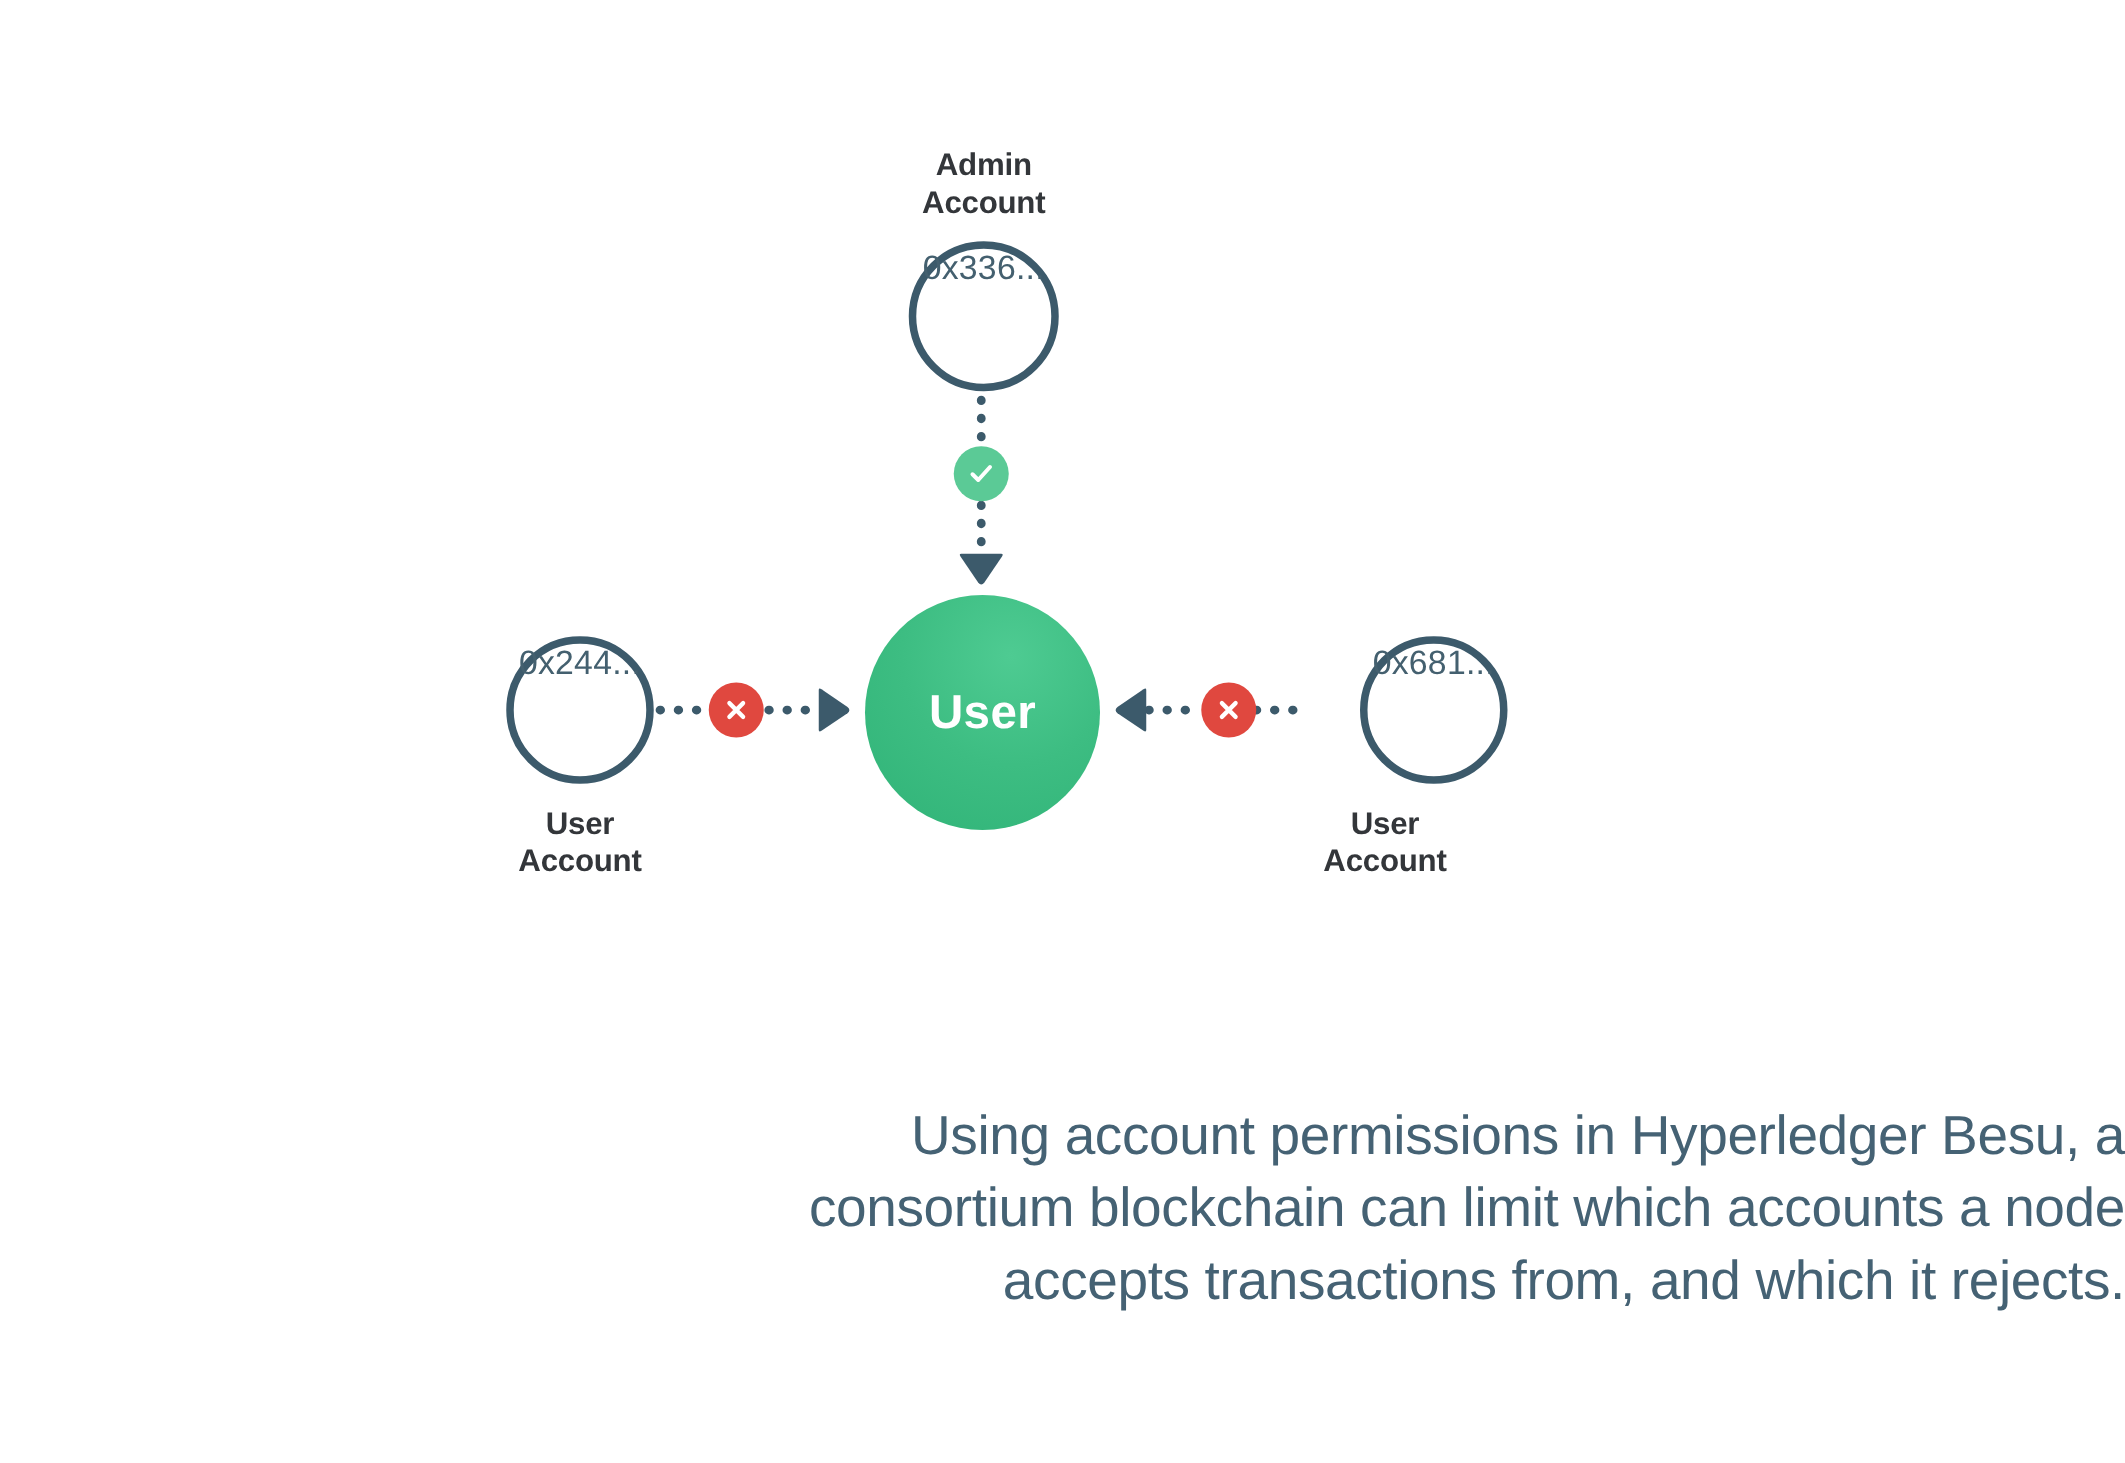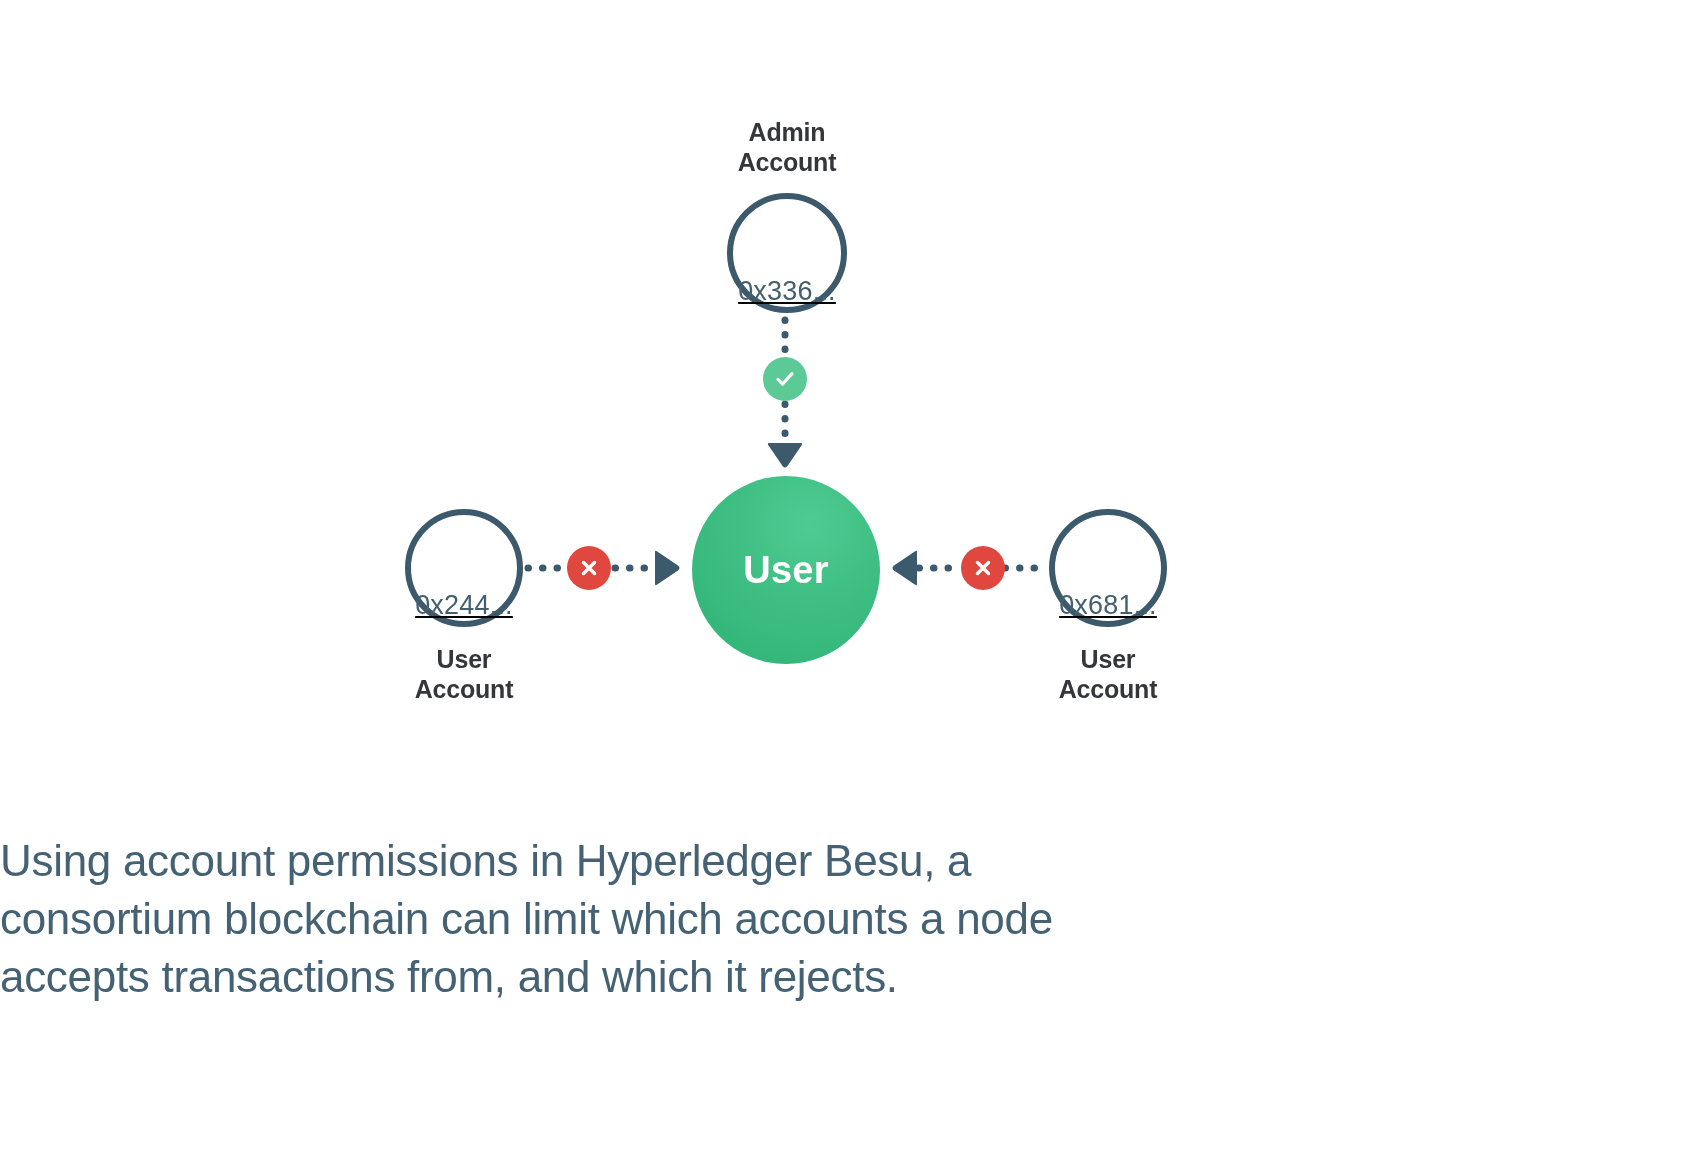--- a/index.html
+++ b/index.html
@@ -32,23 +32,22 @@
     white-space: pre-line;
   }
 
   
   .acct-circle {
     position: absolute;
     border-radius: 50%;
     background: #ffffff;
     border: 6px solid #3c5a6b;
     display: flex;
-    align-items: flex-end;
+    align-items: flex-start;
     justify-content: center;
-    text-decoration: underline;
   }
   .acct-circle .addr {
     font-family: "Liberation Sans", sans-serif;
     font-size: 27px;
     font-weight: normal;
     color: #44606f;
     letter-spacing: 0.2px;
   }
 
   
@@ -92,23 +91,23 @@
   .arrow {
     position: absolute;
     z-index: 3;
   }
   .arrow svg { display: block; }
 
   
   #caption {
     position: absolute;
     left: 0;
-    top: 832px;
+    top: 880px;
     width: 1700px;
-    text-align: left;
+    text-align: right;
     font-family: "Liberation Sans", sans-serif;
     font-size: 44px;
     line-height: 1.32;
     color: #456274;
     letter-spacing: -0.3px;
   }
   #caption .cap-line { display: block; }
 </style>
 </head>
 <body>
@@ -174,21 +173,21 @@
       <line x1="4" y1="4" x2="42" y2="4" stroke="#3c5a6b" stroke-width="7" stroke-linecap="round" stroke-dasharray="0.5 14"></line>
     </svg>
   </div>
 
   <div class="arrow" style="left:653px; top:549px;">
     <svg width="28" height="38" viewBox="0 0 28 38">
       <path d="M2 3 Q2 1 4.2 2.4 L25 16.5 Q28 19 25 21.5 L4.2 35.6 Q2 37 2 35 Z" fill="#3c5a6b"></path>
     </svg>
   </div>
 
-  <div class="acct-circle" style="left:1049px; top:509px; width:118px; height:118px;">
+  <div class="acct-circle" style="left:1088px; top:509px; width:118px; height:118px;">
     <span class="addr">0x681...</span>
   </div>
 
   <div class="node-label" style="left:958px; top:645px; width:300px;">User
 Account</div>
 
   <div class="dots" style="left:1001px; top:564px; width:48px; height:8px;">
     <svg width="48" height="8" viewBox="0 0 48 8">
       <line x1="4" y1="4" x2="44" y2="4" stroke="#3c5a6b" stroke-width="7" stroke-linecap="round" stroke-dasharray="0.5 14"></line>
     </svg>

